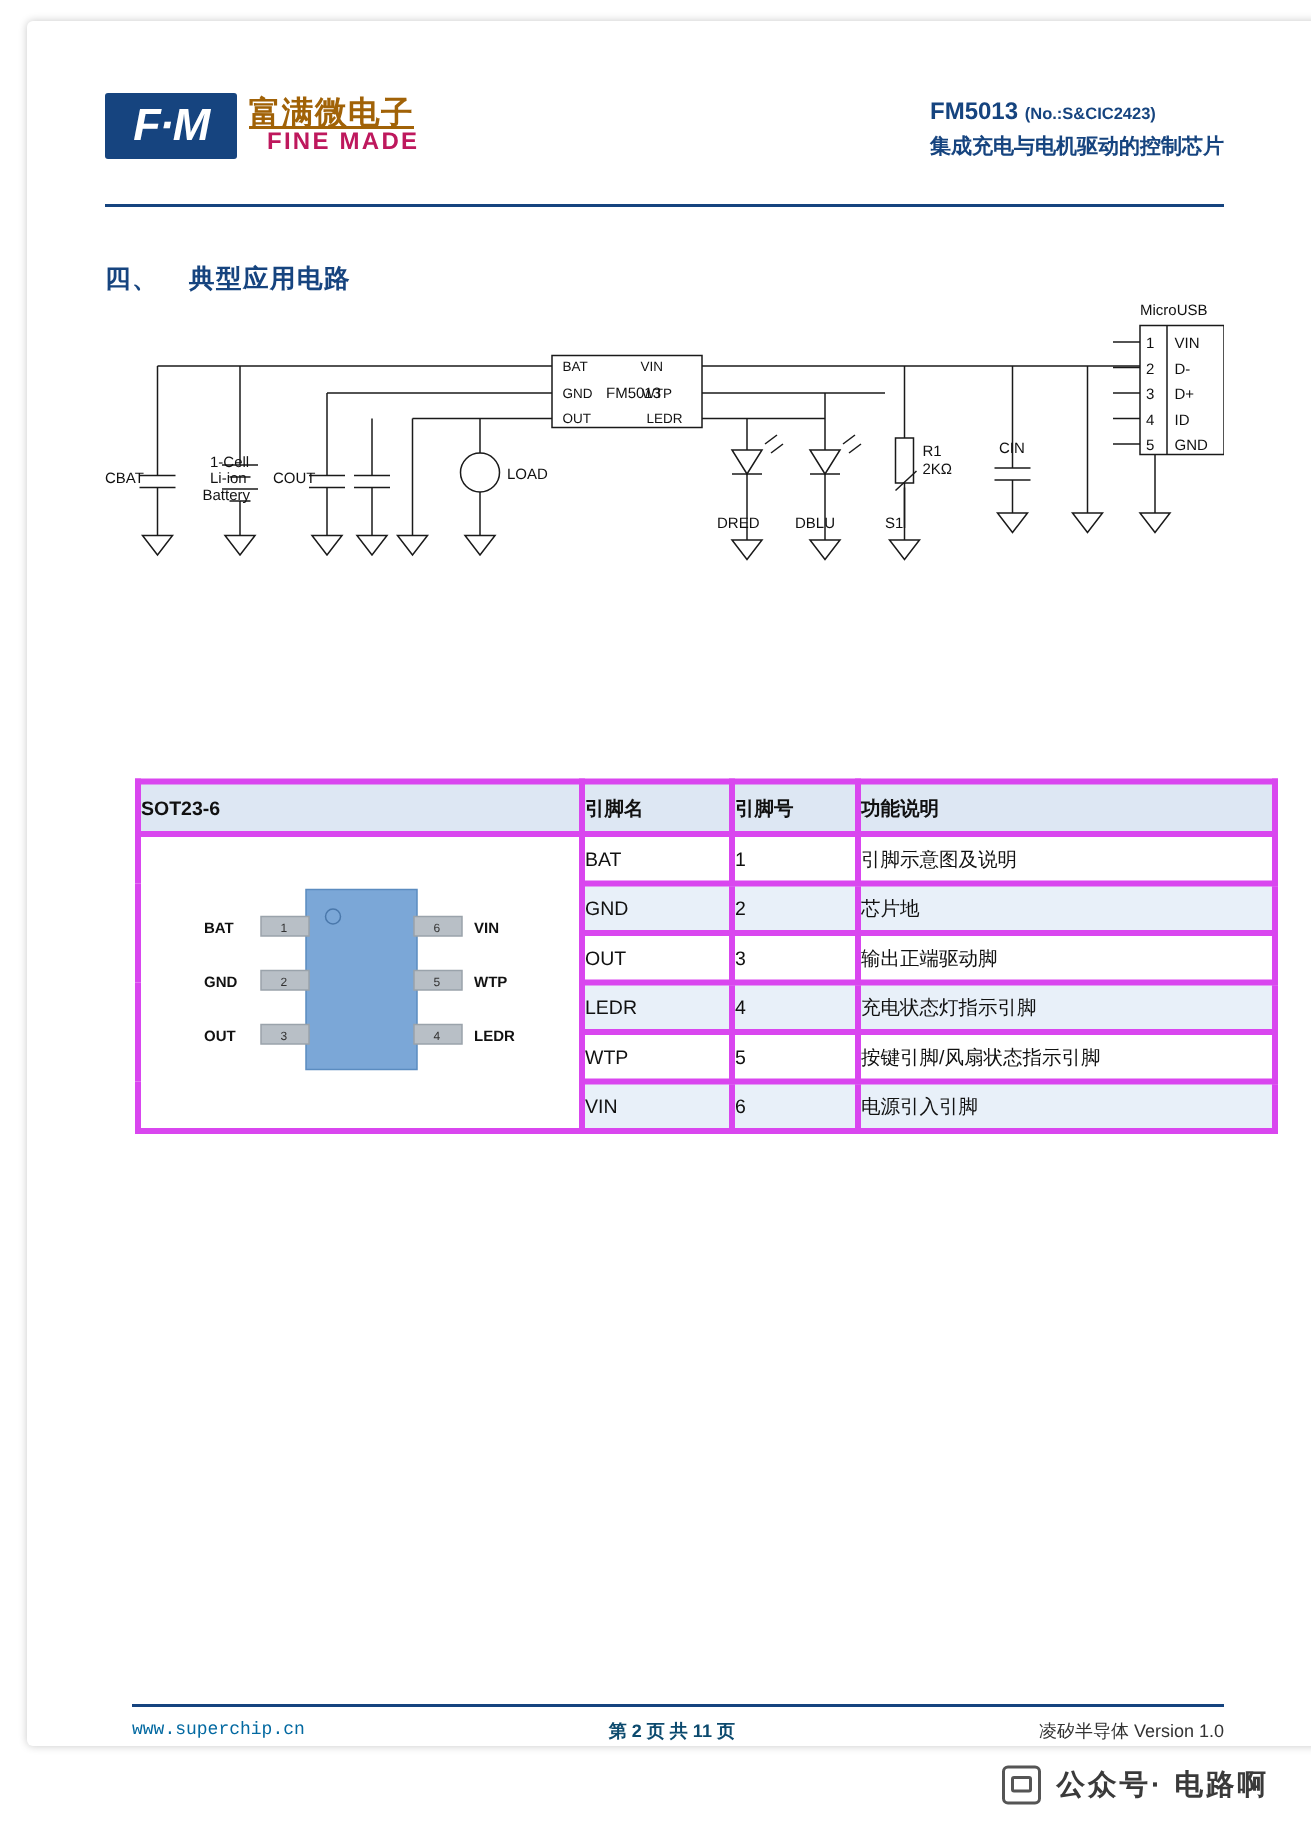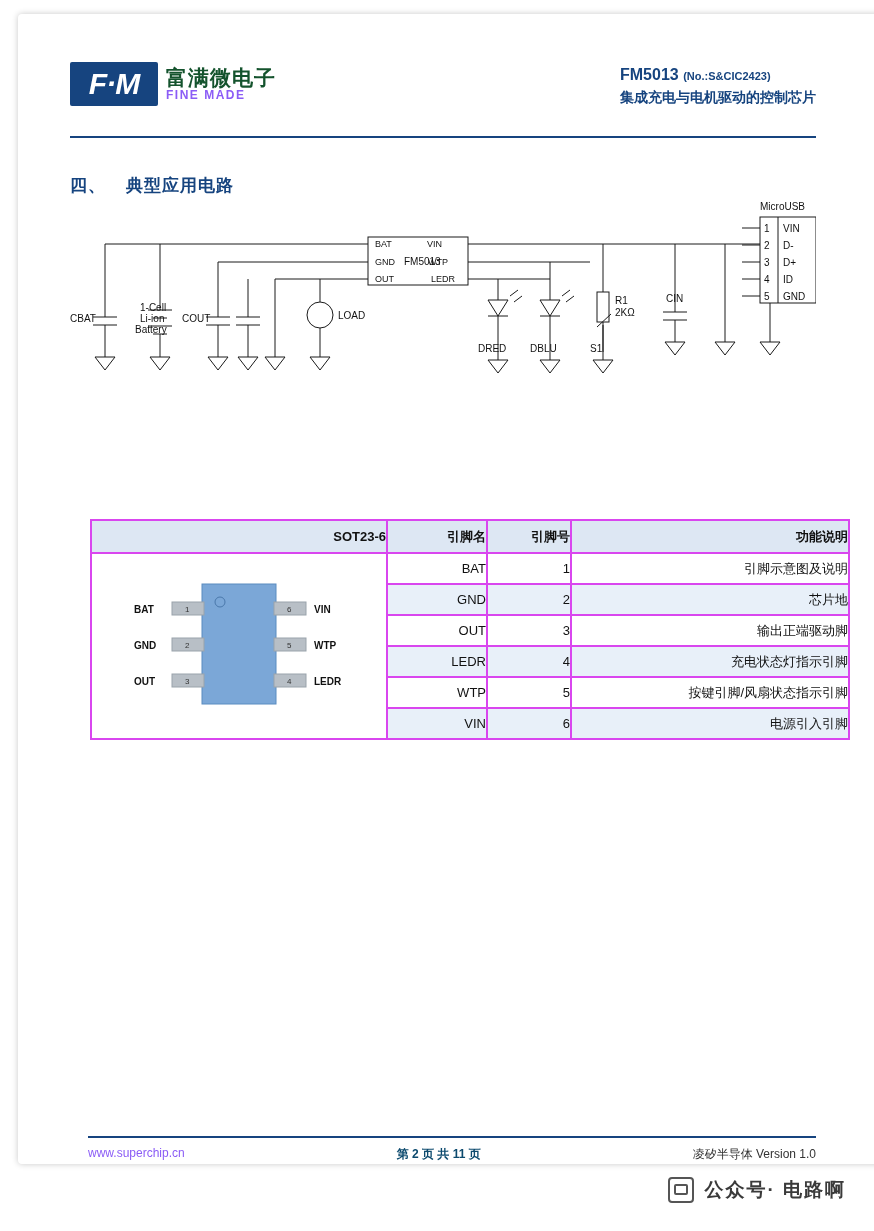--- a/index.html
+++ b/index.html
@@ -54,30 +54,32 @@
     align-items: center;
     justify-content: center;
     letter-spacing: -1px;
     border-radius: 2px;
   }
   .logo-text {
     margin-left: 8px;
     line-height: 1.05;
   }
   .logo-cn {
-    color: #14532d;
+    color: #a16207;
     font-size: 21px;
     font-weight: bold;
     letter-spacing: 1px;
+    text-decoration: underline;
   }
   .logo-en {
-    color: #8b5cf6;
-    font-size: 12px;
+    color: #be185d;
+    font-size: 16px;
     font-weight: bold;
     letter-spacing: 1.5px;
+    margin-left: 12px;
   }
   .header-right {
     position: absolute;
     right: 0;
     top: 10px;
     text-align: left;
     color: #16447f;
     font-weight: bold;
   }
   .hdr-line1 { font-size: 16px; }
@@ -125,22 +127,22 @@
   .pintable {
     position: absolute;
     left: 72px;
     top: 505px;
     width: 758px;
     border-collapse: collapse;
     font-size: 13px;
     table-layout: fixed;
   }
   .pintable th, .pintable td {
-    border: 2px solid #d946ef;
-    text-align: right;
+    border: 4px solid #d946ef;
+    text-align: left;
     color: #111;
     height: 29px;
     padding: 0;
   }
   .pintable thead th {
     background: #dde7f3;
     font-weight: bold;
     height: 31px;
   }
   .pintable tbody tr.alt td { background: #e8f0f9; }
@@ -163,21 +165,21 @@
   .footer {
     position: absolute;
     left: 70px;
     top: 1132px;
     width: 728px;
     font-size: 12px;
     color: #333;
     display: flex;
     justify-content: space-between;
   }
-  .footer a { color: #8b5cf6; text-decoration: none; }
+  .footer a { color: #0369a1; text-decoration: none; font-family: Liberation Mono, monospace; }
   .footer .mid { color: #0c4a6e; font-weight: bold; }
 
   
   .wm {
     position: absolute;
     right: 28px;
     bottom: 28px;
     display: flex;
     align-items: center;
     color: #3a3a3a;

